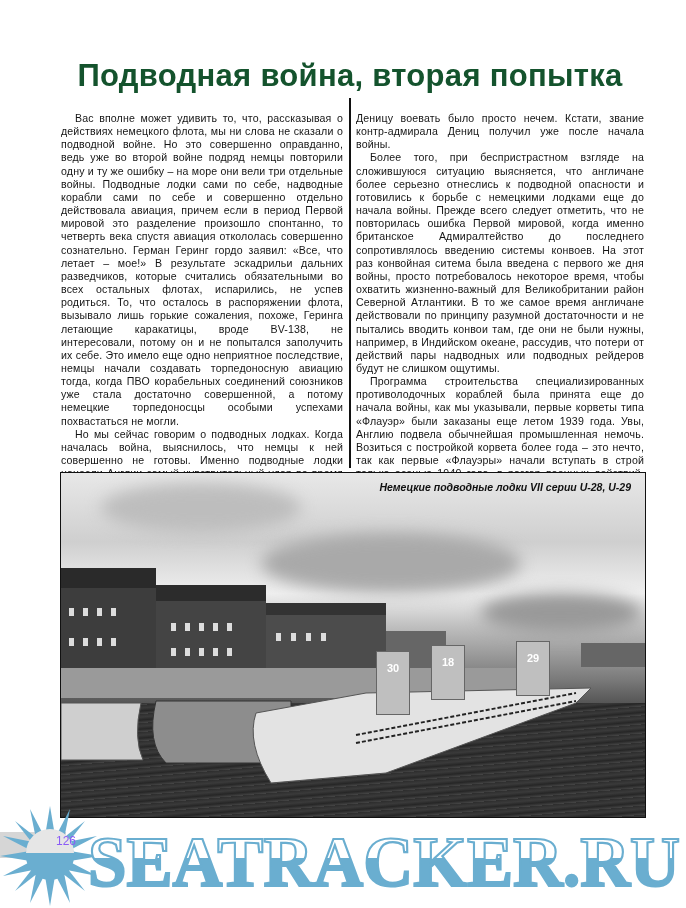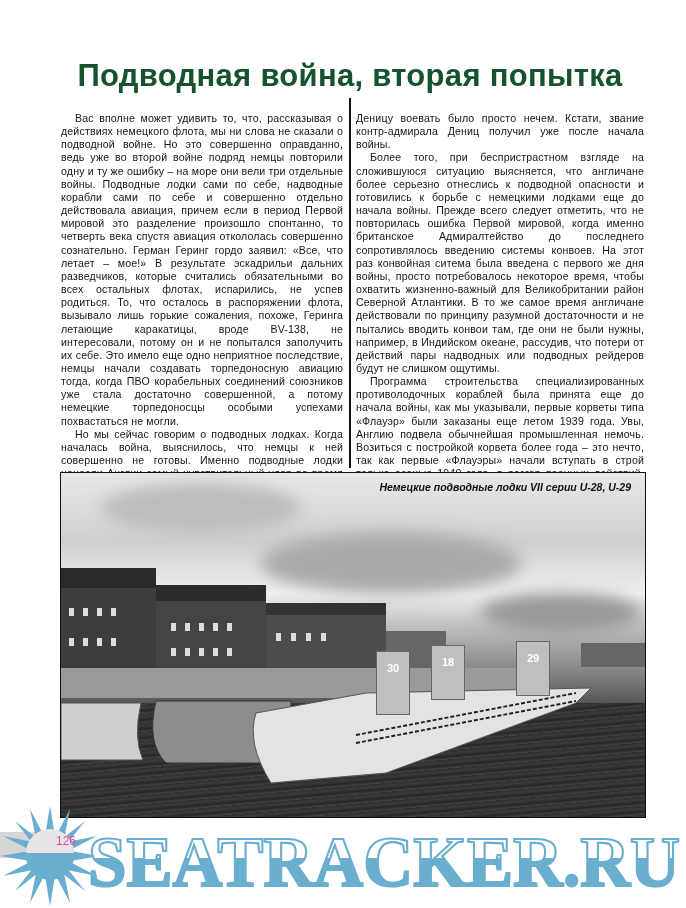--- a/index.html
+++ b/index.html
@@ -55,21 +55,21 @@
     color: #111;
   }
 
   .footer-band {
     position: absolute; left: 0; top: 832px; width: 66px; height: 26px;
     background: #d6d6d6;
   }
   .sun-icon { position: absolute; left: 0; top: 806px; width: 100px; height: 100px; }
   .page-number {
     position: absolute; left: 56px; top: 834px;
-    font-size: 12px; color: #ec4899;
+    font-size: 12px; color: #8b5cf6;
   }
   .watermark { position: absolute; left: 86px; top: 828px; width: 600px; height: 64px; }
 </style>
 </head>
 <body>
 
 <h1 class="page-title">Подводная война, вторая попытка</h1>
 
 <div class="column col-left">
   <p>Вас вполне может удивить то, что, рассказывая о действиях немецкого флота, мы ни слова не сказали о подводной войне. Но это совершенно оправданно, ведь уже во второй войне подряд немцы повторили одну и ту же ошибку – на море они вели три отдельные войны. Подводные лодки сами по себе, надводные корабли сами по себе и совершенно отдельно действовала авиация, причем если в период Первой мировой это разделение произошло спонтанно, то четверть века спустя авиация откололась совершенно сознательно. Герман Геринг гордо заявил: «Все, что летает – мое!» В результате эскадрильи дальних разведчиков, которые считались обязательными во всех остальных флотах, испарились, не успев родиться. То, что осталось в распоряжении флота, вызывало лишь горькие сожаления, похоже, Геринга летающие каракатицы, вроде BV-138, не интересовали, потому он и не попытался заполучить их себе. Это имело еще одно неприятное последствие, немцы начали создавать торпедоносную авиацию тогда, когда ПВО корабельных соединений союзников уже стала достаточно совершенной, а потому немецкие торпедоносцы особыми успехами похвастаться не могли.</p>

